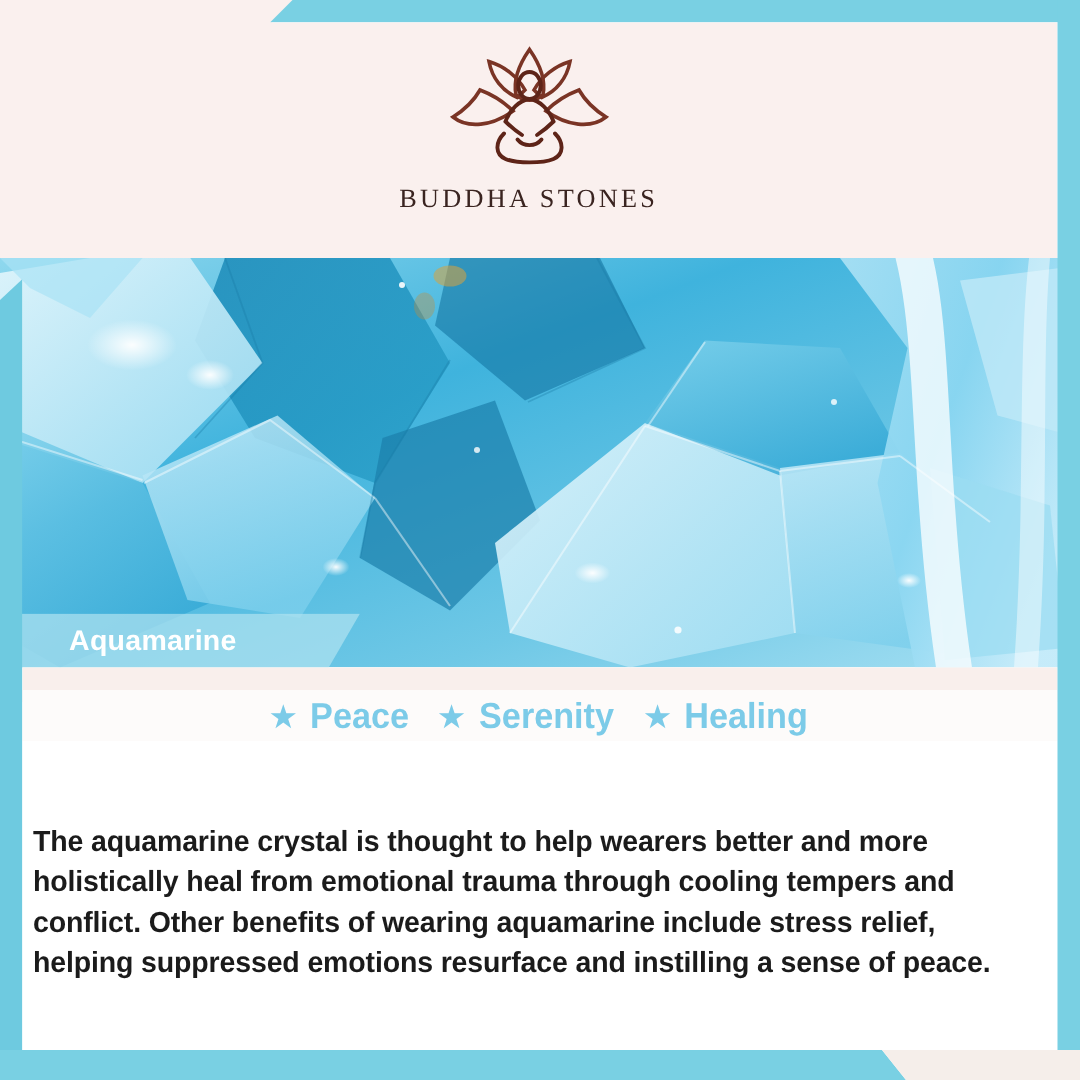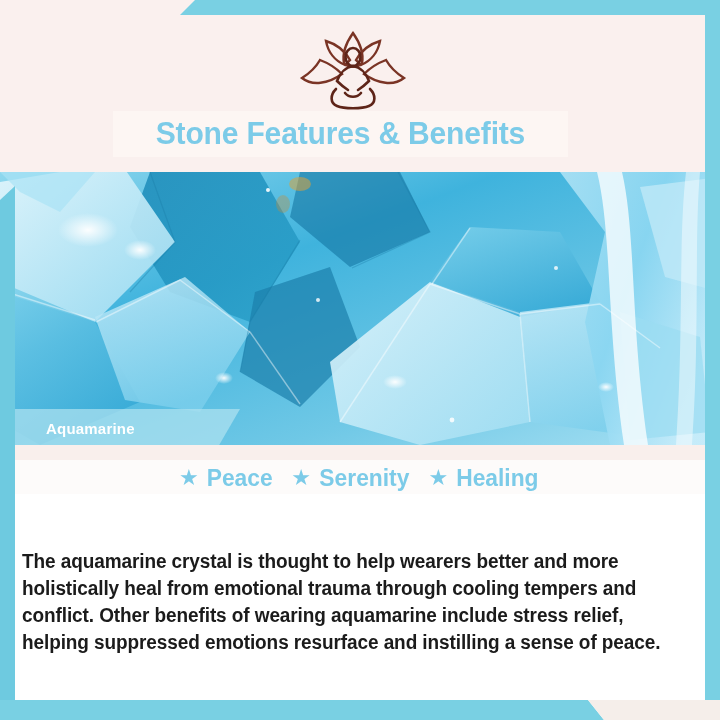--- a/index.html
+++ b/index.html
@@ -125,21 +125,21 @@
     width: 240px;
     height: 38px;
     background: rgba(175, 226, 240, 0.72);
     clip-path: polygon(0 0, 240px 0, 218px 38px, 0 38px);
     display: flex;
     align-items: center;
   }
   .stone-label-text {
     margin-left: 46px;
     color: #ffffff;
-    font-size: 15px;
+    font-size: 19px;
     font-weight: bold;
     letter-spacing: 0.2px;
   }
 
   
   .benefits-zone {
     position: absolute;
     top: 445px; left: 15px;
     width: 690px;
     height: 23px;
@@ -232,23 +232,20 @@
 
             <path d="M46 62 C40 68 40 76 47 79 C54 82 72 82 79 79 C86 76 86 68 80 62"></path>
             <path d="M55 66 C59 71 67 71 71 66"></path>
           </g>
         </svg>
       </span>
       <span class="logo-word">BUDDHA STONES</span>
     </div>
   </div>
 
-  <div class="title-band">
-    <span class="title-text">Stone Features &amp; Benefits</span>
-  </div>
 
   <div class="photo">
     <svg width="720" height="273" viewBox="0 0 720 273">
       <defs>
         <linearGradient id="bg1" x1="0" y1="0" x2="1" y2="1">
           <stop offset="0" stop-color="#8fd8ee"></stop>
           <stop offset="0.35" stop-color="#3fb3dd"></stop>
           <stop offset="0.7" stop-color="#6fc8e6"></stop>
           <stop offset="1" stop-color="#a9e1f3"></stop>
         </linearGradient>

